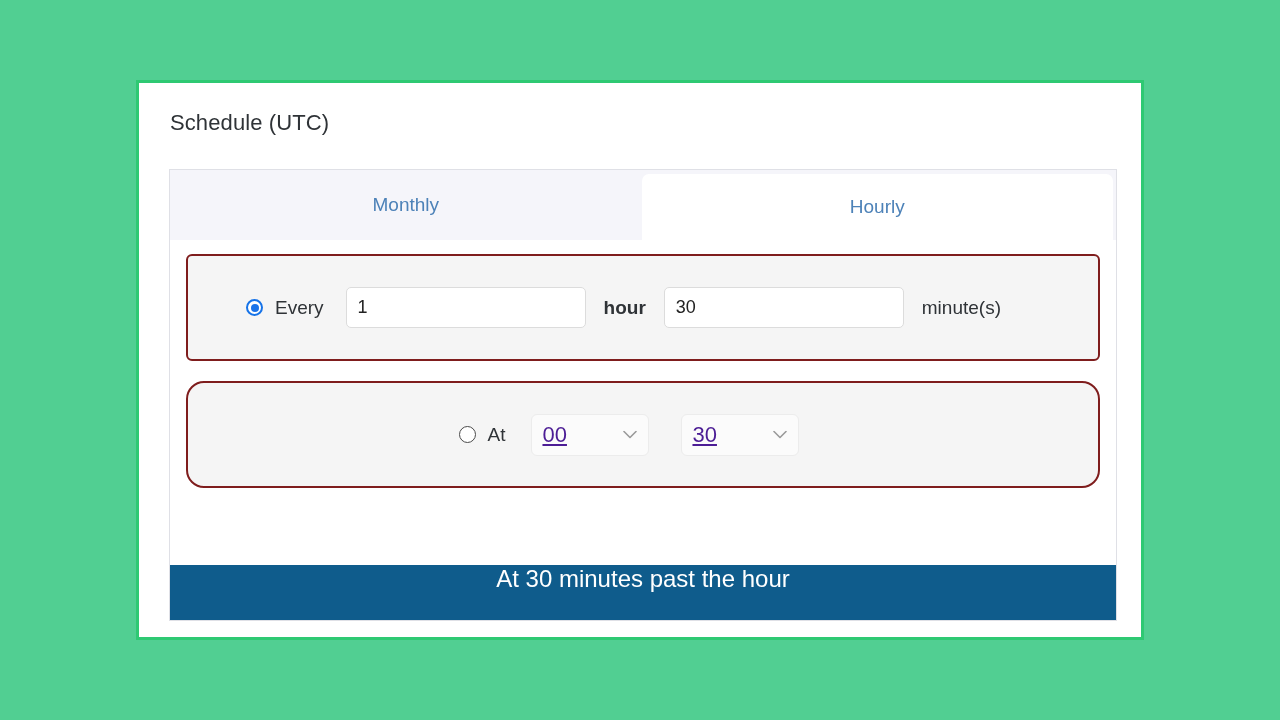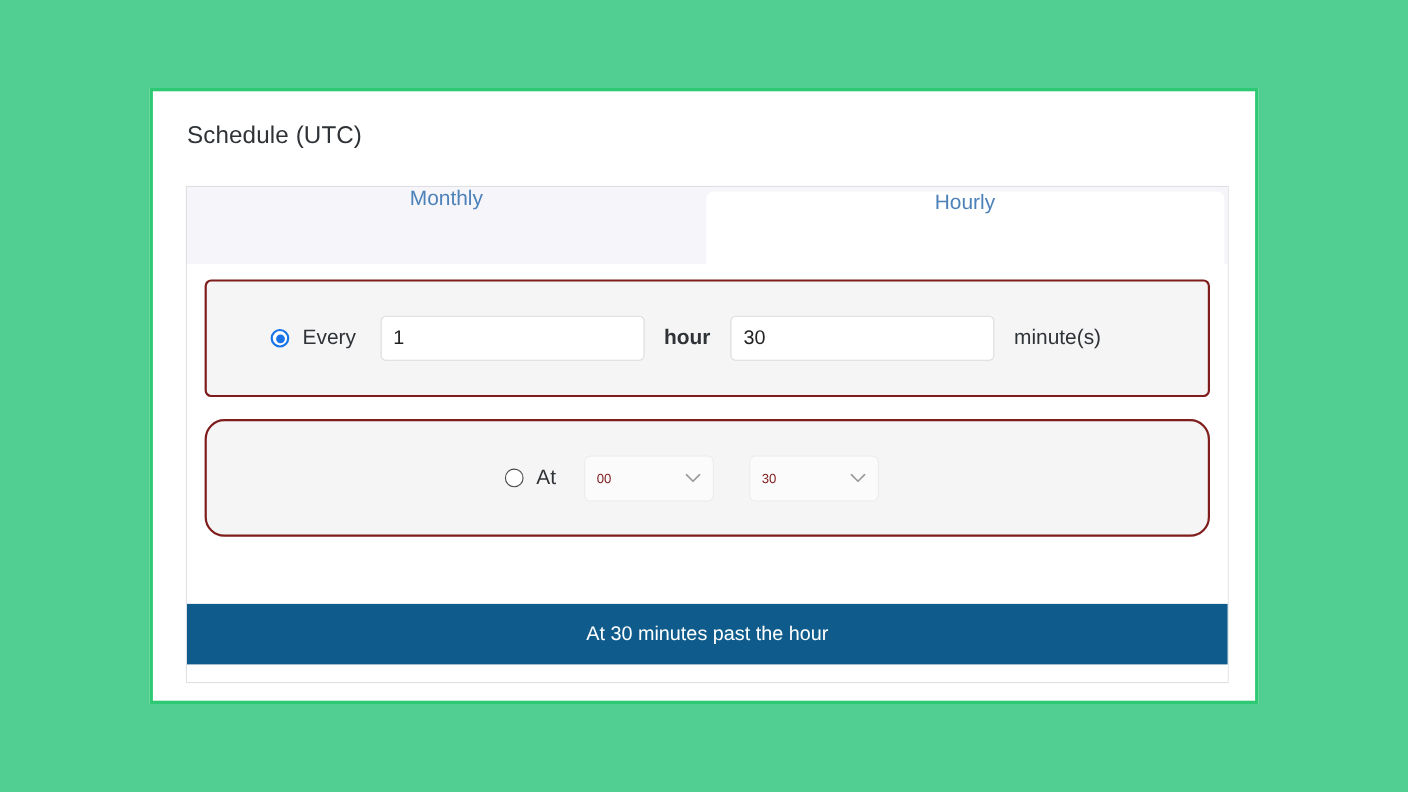--- a/index.html
+++ b/index.html
@@ -59,21 +59,21 @@
   .tabs {
     position: relative;
     height: 70px;
     background: #f5f5fa;
     display: flex;
     align-items: stretch;
   }
   .tab {
     flex: 1 1 0;
     display: flex;
-    align-items: flex-start;
+    align-items: center;
     justify-content: center;
     font-size: 19px;
     color: #4d82b8;
     cursor: pointer;
     position: relative;
     box-sizing: border-box;
   }
   .tab.active {
     background: #ffffff;
     border-top-left-radius: 7px;
@@ -187,46 +187,47 @@
     background: #fbfbfb;
     border: 1px solid #ececec;
     border-radius: 6px;
     box-sizing: border-box;
     display: flex;
     align-items: center;
     padding: 0 10px;
     cursor: default;
   }
   .select-value {
-    font-size: 12px;
-    color: #7f1d1d;
+    font-size: 22px;
+    color: #4c1d95;
+    text-decoration: underline;
   }
   .chevron {
     position: absolute;
     right: 12px;
     top: 50%;
     transform: translateY(-50%);
     width: 14px;
     height: 9px;
   }
   .chevron svg { display: block; }
 
   
   .footer-banner {
     position: absolute;
     left: 0;
     right: 0;
-    bottom: 16px;
+    bottom: 0;
     height: 55px;
     background: #0f5c8c;
     display: flex;
-    align-items: center;
+    align-items: flex-start;
     justify-content: center;
     color: #ffffff;
-    font-size: 18px;
+    font-size: 24px;
   }
 </style>
 </head>
 <body>
 
 <div class="stage">
 
   <div class="outer-card">
 
     <div class="card-title">Schedule (UTC)</div>

